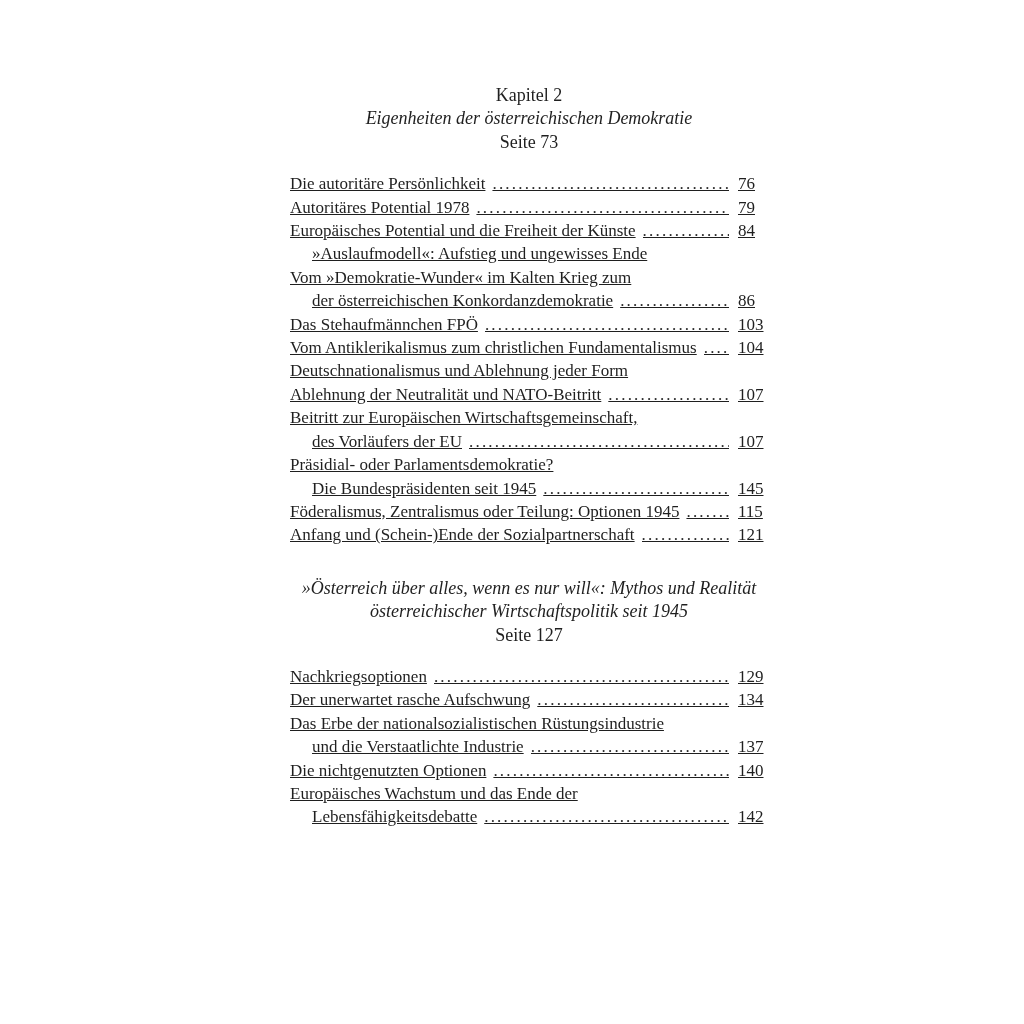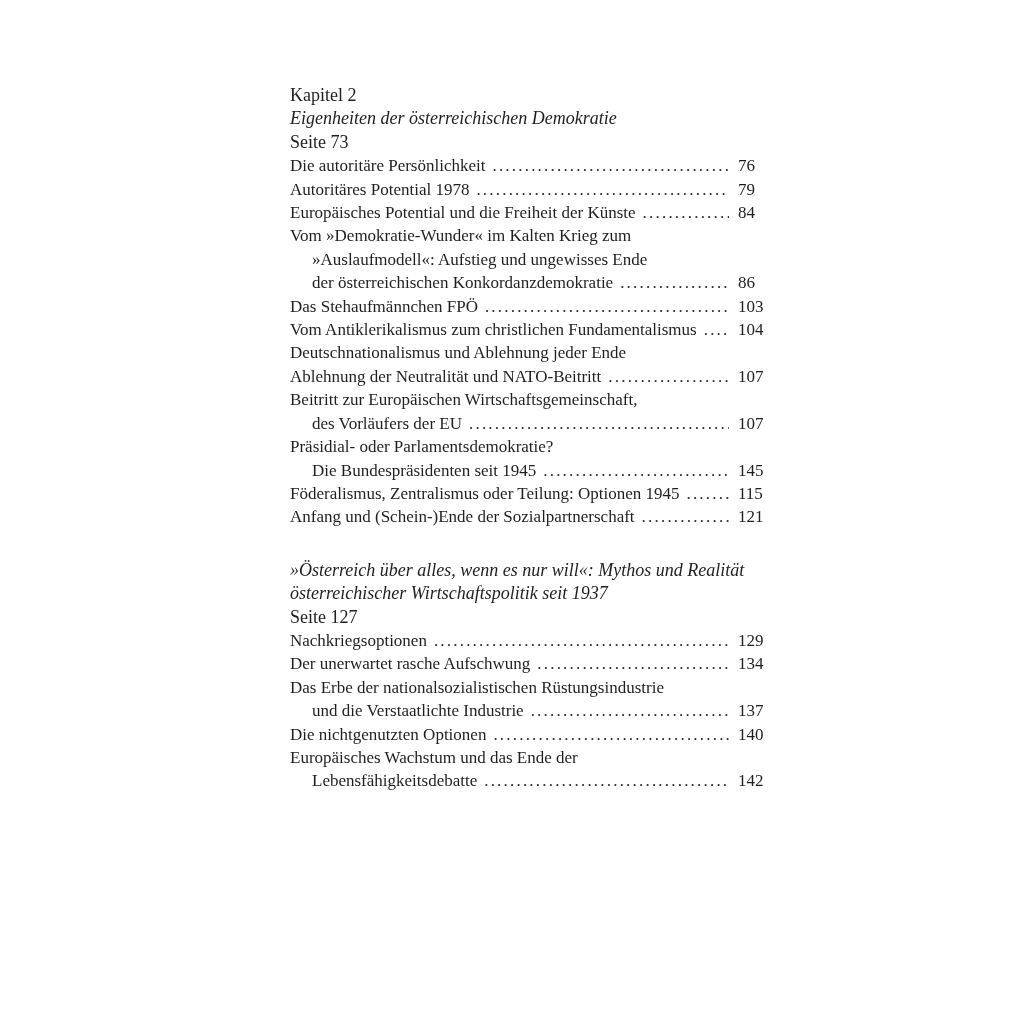--- a/index.html
+++ b/index.html
@@ -20,26 +20,29 @@
     left: 290px;
     top: 84px;
     width: 478px;
     font-size: 17px;
     line-height: 23.4px;
   }
   .toc-section + .toc-section {
     margin-top: 30px;
   }
   .chapter-head {
+    text-align: center;
     font-size: 18px;
   }
   .chapter-title-line {
     font-style: italic;
   }
   .entries {
+    margin-top: 18px;
+    text-decoration: underline;
   }
   .toc-line {
     display: flex;
     align-items: baseline;
   }
   .toc-line.indent {
     padding-left: 22px;
   }
   .toc-text {
     white-space: nowrap;
@@ -91,27 +94,27 @@
             </div>
           </div>
           <div class="toc-entry">
             <div class="toc-line">
               <span class="toc-text">Europäisches Potential und die Freiheit der Künste</span>
               <span class="toc-leader"></span>
               <span class="toc-page-num">84</span>
             </div>
           </div>
           <div class="toc-entry">
+            <div class="toc-line indent">
+              <span class="toc-text">»Auslaufmodell«: Aufstieg und ungewisses Ende</span>
+            </div>
             <div class="toc-line">
               <span class="toc-text">Vom »Demokratie-Wunder« im Kalten Krieg zum</span>
             </div>
             <div class="toc-line indent">
-              <span class="toc-text">»Auslaufmodell«: Aufstieg und ungewisses Ende</span>
-            </div>
-            <div class="toc-line indent">
               <span class="toc-text">der österreichischen Konkordanzdemokratie</span>
               <span class="toc-leader"></span>
               <span class="toc-page-num">86</span>
             </div>
           </div>
           <div class="toc-entry">
             <div class="toc-line">
               <span class="toc-text">Das Stehaufmännchen FPÖ</span>
               <span class="toc-leader"></span>
               <span class="toc-page-num">103</span>
@@ -119,21 +122,21 @@
           </div>
           <div class="toc-entry">
             <div class="toc-line">
               <span class="toc-text">Vom Antiklerikalismus zum christlichen Fundamentalismus</span>
               <span class="toc-leader"></span>
               <span class="toc-page-num">104</span>
             </div>
           </div>
           <div class="toc-entry">
             <div class="toc-line">
-              <span class="toc-text">Deutschnationalismus und Ablehnung jeder Ende</span>
+              <span class="toc-text">Deutschnationalismus und Ablehnung jeder Form</span>
             </div>
           </div>
           <div class="toc-entry">
             <div class="toc-line">
               <span class="toc-text">Ablehnung der Neutralität und NATO-Beitritt</span>
               <span class="toc-leader"></span>
               <span class="toc-page-num">107</span>
             </div>
           </div>
           <div class="toc-entry">
@@ -168,21 +171,21 @@
               <span class="toc-text">Anfang und (Schein-)Ende der Sozialpartnerschaft</span>
               <span class="toc-leader"></span>
               <span class="toc-page-num">121</span>
             </div>
           </div>
         </div>
       </section>
       <section class="toc-section">
         <div class="chapter-head">
           <div class="chapter-title-line">»Österreich über alles, wenn es nur will«: Mythos und Realität</div>
-          <div class="chapter-title-line">österreichischer Wirtschaftspolitik seit 1937</div>
+          <div class="chapter-title-line">österreichischer Wirtschaftspolitik seit 1945</div>
           <div class="chapter-start-page">Seite 127</div>
         </div>
         <div class="entries">
           <div class="toc-entry">
             <div class="toc-line">
               <span class="toc-text">Nachkriegsoptionen</span>
               <span class="toc-leader"></span>
               <span class="toc-page-num">129</span>
             </div>
           </div>

